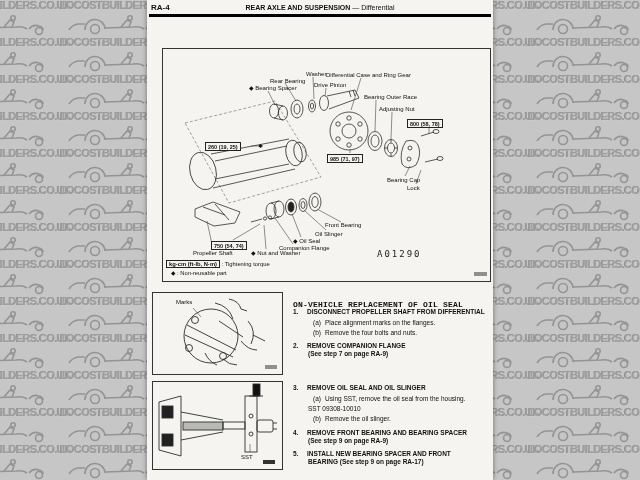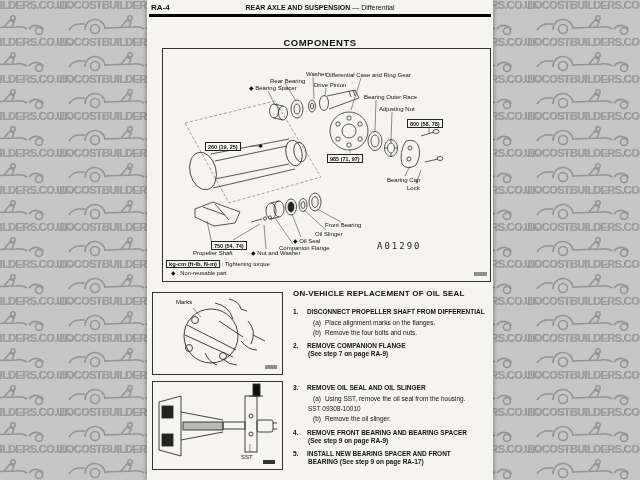--- a/index.html
+++ b/index.html
@@ -40,21 +40,21 @@
            font-size:9px;letter-spacing:2px;color:#222;}
   .legend-row{position:absolute;font-size:5.8px;white-space:nowrap;}
   .legend-box{border:1px solid #222;padding:0 2px;font-weight:bold;}
   .smudge{position:absolute;background:#8f8f8f;}
 
   .figbox{position:absolute;left:5px;width:129px;border:1px solid #333;background:#f5f4f1;}
   #fig1{top:292px;height:81px;}
   #fig2{top:381px;height:87px;}
   .figcap{position:absolute;font-size:6px;color:#111;}
 
-  .proc-heading{left:146px;top:289px;font-size:8px;font-weight:bold;letter-spacing:.2px;}
+  .proc-heading{left:146px;top:300px;font-size:8px;font-weight:bold;letter-spacing:.2px;font-family:Liberation Mono, monospace;}
   .sline{position:absolute;font-size:6.5px;line-height:7px;color:#111;white-space:nowrap;}
   .b{font-weight:bold;}
   .num{display:inline-block;width:14px;font-weight:bold;}
   .tag{display:inline-block;width:12px;}
 </style>
 </head>
 <body>
 
 <div id="watermark">
     <div class="wm-text" style="left: -57px; top: -1px;">LOCOSTBUILDERS.CO.UK</div>
@@ -1081,21 +1081,20 @@
 
 <div id="page">
 
   <div class="abs hdr-code">RA-4</div>
   <div class="abs hdr-center">
     <span class="sec">REAR AXLE AND SUSPENSION</span>
     <span class="sub">—  Differential</span>
   </div>
   <div class="abs hdr-rule"></div>
 
-  <div class="abs page-subtitle">COMPONENTS</div>
 
   <div id="diagram">
     <svg width="327" height="232" viewBox="0 0 327 232">
       <g fill="none" stroke="#2e2e2e" stroke-width="0.8">
 
         <path d="M22,74 L112,52 L158,128 L66,154 Z" stroke="#666" stroke-width="0.6" stroke-dasharray="3,2"></path>
 
         <ellipse cx="40" cy="122" rx="13" ry="19" transform="rotate(-14 40 122)"></ellipse>
         <path d="M48,105 L126,90"></path>
           <path d="M50,139 L132,120"></path>
@@ -1206,21 +1205,21 @@
     <div class="dlabel" style="left:130px;top:189px">◆ Oil Seal</div>
     <div class="dlabel" style="left:116px;top:196px">Companion Flange</div>
     <div class="dlabel" style="left:30px;top:201px">Propeller Shaft</div>
     <div class="dlabel" style="left:88px;top:201px">◆ Nut and Washer</div>
 
     <div class="torque" style="left:244px;top:70px">800 (58, 78)</div>
     <div class="torque" style="left:42px;top:93px">260 (19, 25)</div>
     <div class="torque" style="left:164px;top:105px">985 (71, 97)</div>
     <div class="torque" style="left:48px;top:192px">750 (54, 74)</div>
 
-    <div class="figcode" style="left:214px;top:192px">A01290</div>
+    <div class="figcode" style="left:214px;top:200px">A01290</div>
 
     <div class="legend-row" style="left:3px;top:212px">
       <span class="legend-box">kg-cm (ft-lb, N·m)</span>
       <span>:  Tightening torque</span>
     </div>
     <div class="legend-row" style="left:8px;top:221px">
       <span>◆</span>
       <span>:  Non-reusable part</span>
     </div>
     <div class="smudge" style="left:311px;top:223px;width:13px;height:4px"></div>

